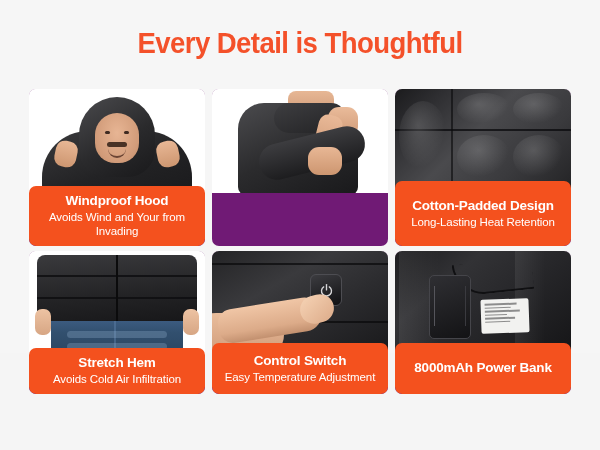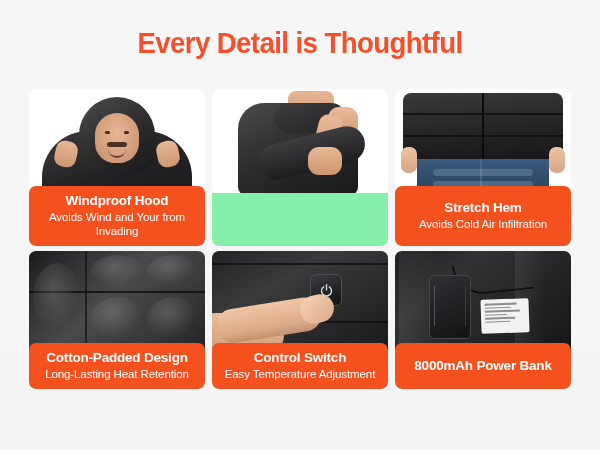--- a/index.html
+++ b/index.html
@@ -44,21 +44,21 @@
     top: 89px;
     width: 543px;
     display: grid;
     grid-template-columns: 176px 176px 176px;
     grid-column-gap: 7px;
     grid-row-gap: 5px;
   }
 
   .card {
     position: relative;
-    background: #86efac;
+    background: #701a75;
     border-radius: 7px;
     overflow: hidden;
     display: flex;
     flex-direction: column;
     align-items: stretch;
     box-shadow: 0 0 0 0 rgba(0,0,0,0);
   }
 
   .card-photo {
     position: relative;
@@ -238,56 +238,56 @@
         <div class="cuff-neck"></div>
         <div class="cuff-torso"></div>
         <div class="cuff-collar"></div>
         <div class="cuff-fist"></div>
         <div class="cuff-forearm"></div>
         <div class="cuff-sleeve"></div>
         <div class="cuff-hand2"></div>
       </div>
     </div>
 
-    <div class="card row1">
-      <div class="card-photo">
-        <div class="ph white-bg"></div>
-        <div class="hem-jeans">
-          <div class="jean-seam" style="left:48%"></div>
-          <div class="jean-fade" style="top:14px"></div>
-          <div class="jean-fade" style="top:26px"></div>
-        </div>
-        <div class="hem-jacket">
-          <div class="hem-quilt" style="top:20px"></div>
-          <div class="hem-quilt" style="top:42px"></div>
-          <div class="hem-zip"></div>
-        </div>
-        <div class="hem-hand l"></div>
-        <div class="hem-hand r"></div>
-      </div>
-      <div class="card-label">
-        <div class="card-title">Stretch Hem</div>
-        <div class="card-sub">Avoids Cold Air Infiltration</div>
-      </div>
-    </div>
-
     <div class="card row2">
       <div class="card-photo">
         <div class="pad-bg"></div>
         <div class="pad-seam" style="top:40px"></div>
         <div class="pad-seam-v" style="left:56px"></div>
         <div class="pad-puff" style="left:62px;top:4px;width:54px;height:32px;"></div>
         <div class="pad-puff" style="left:118px;top:4px;width:52px;height:32px;"></div>
         <div class="pad-puff" style="left:62px;top:46px;width:54px;height:44px;"></div>
         <div class="pad-puff" style="left:118px;top:46px;width:52px;height:44px;"></div>
         <div class="pad-puff" style="left:4px;top:12px;width:48px;height:70px;"></div>
       </div>
       <div class="card-label">
         <div class="card-title">Cotton-Padded Design</div>
         <div class="card-sub">Long-Lasting Heat Retention</div>
+      </div>
+    </div>
+
+    <div class="card row1">
+      <div class="card-photo">
+        <div class="ph white-bg"></div>
+        <div class="hem-jeans">
+          <div class="jean-seam" style="left:48%"></div>
+          <div class="jean-fade" style="top:14px"></div>
+          <div class="jean-fade" style="top:26px"></div>
+        </div>
+        <div class="hem-jacket">
+          <div class="hem-quilt" style="top:20px"></div>
+          <div class="hem-quilt" style="top:42px"></div>
+          <div class="hem-zip"></div>
+        </div>
+        <div class="hem-hand l"></div>
+        <div class="hem-hand r"></div>
+      </div>
+      <div class="card-label">
+        <div class="card-title">Stretch Hem</div>
+        <div class="card-sub">Avoids Cold Air Infiltration</div>
       </div>
     </div>
 
     <div class="card row2">
       <div class="card-photo">
         <div class="sw-bg"></div>
         <div class="sw-seam" style="top:12px"></div>
         <div class="sw-seam" style="top:70px"></div>
         <div class="sw-btn">
           <svg width="15" height="15" viewBox="0 0 24 24" fill="none" stroke="#d6d6d8" stroke-width="2.2" stroke-linecap="round">

